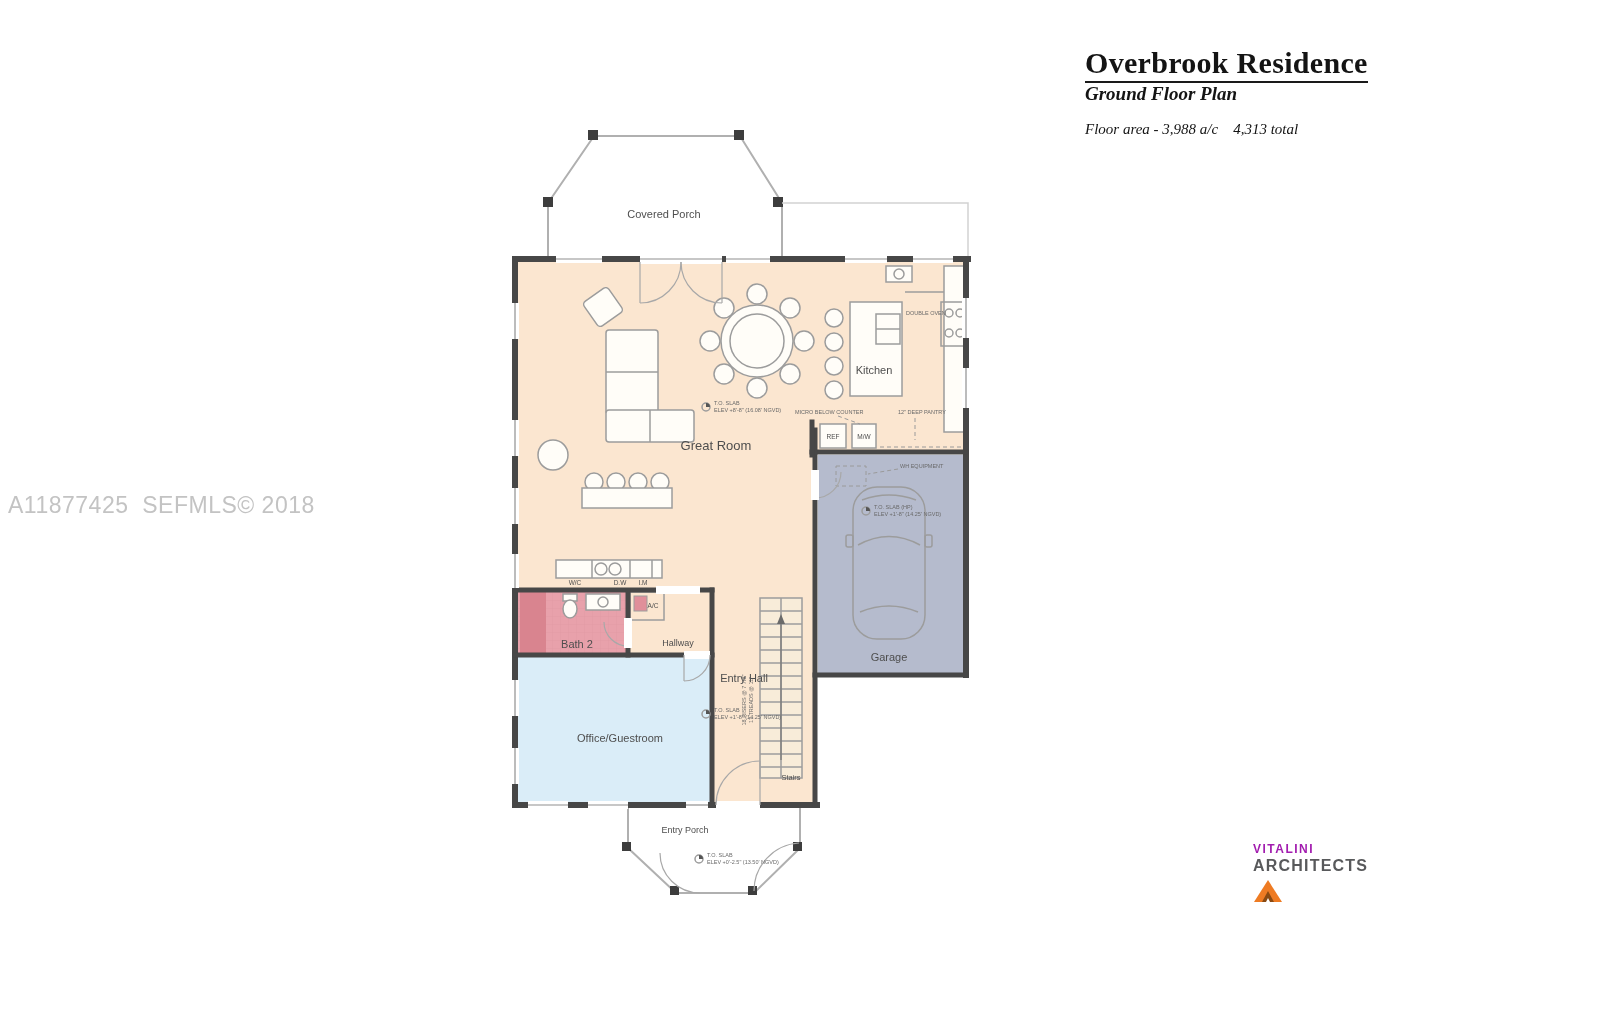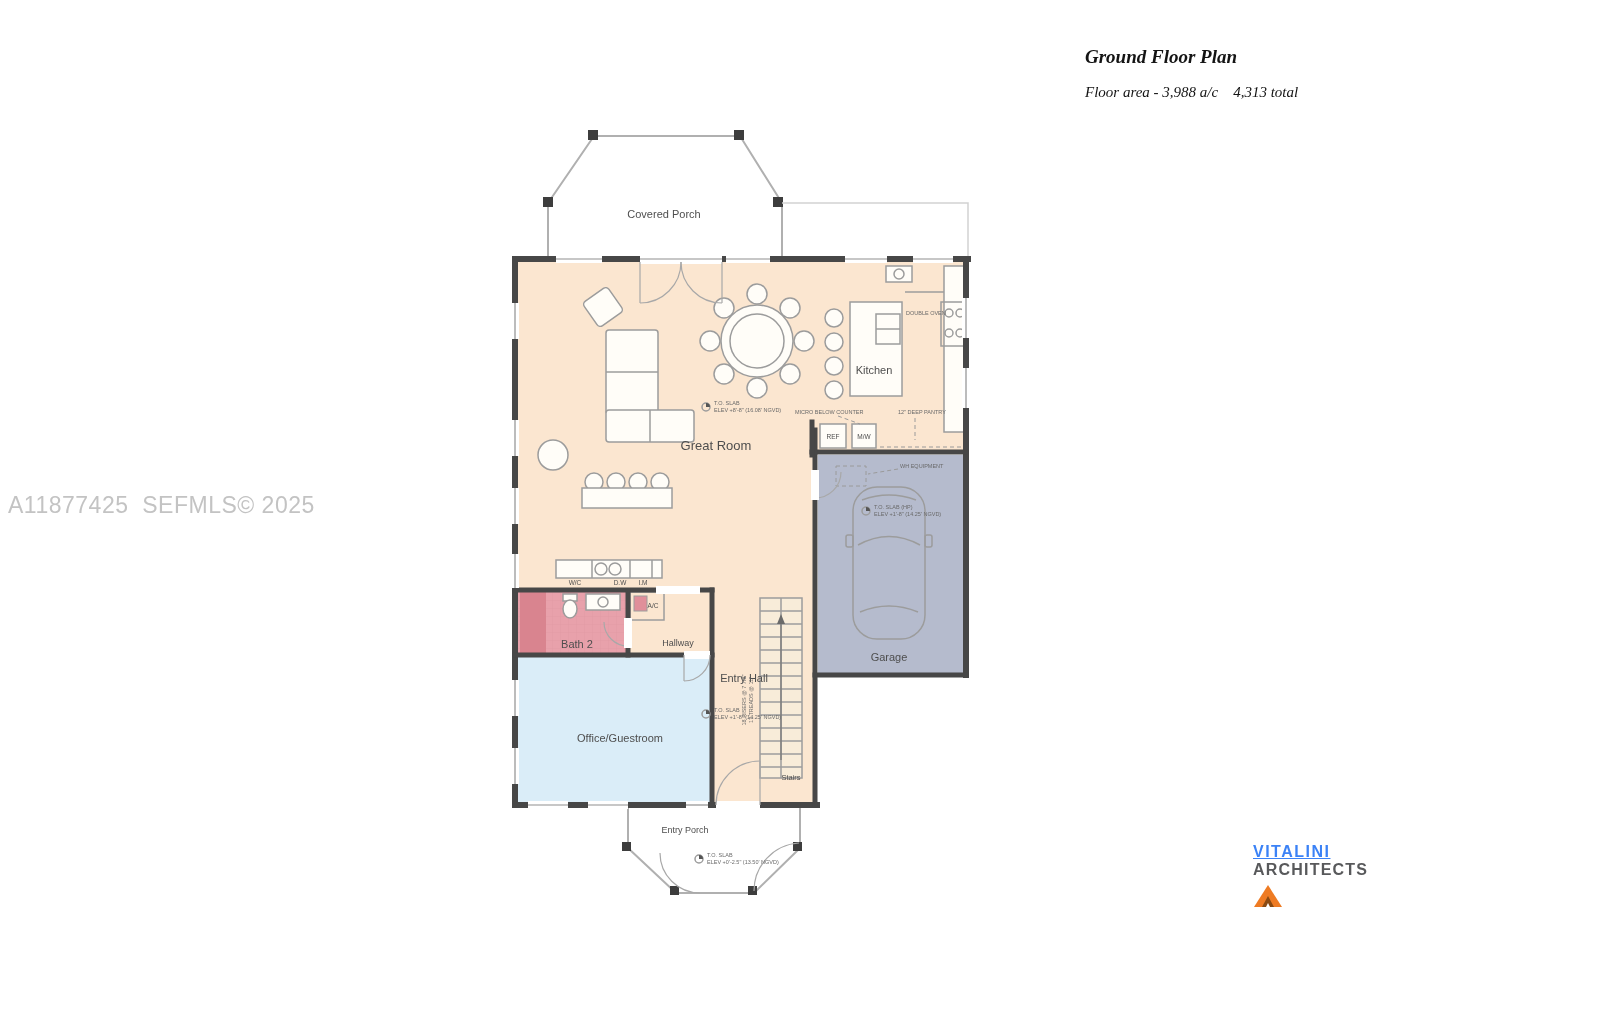--- a/index.html
+++ b/index.html
@@ -12,21 +12,21 @@
   .plan-title{font-family:"Liberation Serif",serif;font-size:30px;font-weight:700;
               display:inline-block;border-bottom:2px solid #1a1a1a;padding-bottom:1px;letter-spacing:.3px;}
   .plan-subtitle{font-family:"Liberation Serif",serif;font-size:19px;font-weight:700;font-style:italic;}
   .plan-area{font-family:"Liberation Serif",serif;font-size:15px;font-style:italic;margin-top:16px;white-space:pre;}
 
   
   .watermark{position:absolute;left:8px;top:492px;font-size:23px;color:#c3c3c3;letter-spacing:.5px;white-space:pre;}
 
   
   .logo{position:absolute;left:1253px;top:843px;line-height:1.15;}
-  .logo-name{color:#3b82f6;font-weight:700;font-size:16px;letter-spacing:1.5px;text-decoration:underline;}
+  .logo-name{color:#a21caf;font-weight:700;font-size:12px;letter-spacing:1.5px;}
   .logo-type{color:#58595b;font-weight:700;font-size:16px;letter-spacing:1.2px;}
   .logo-mark{margin-top:4px;}
 
   
   .wall{fill:none;stroke:#474747;stroke-width:6;stroke-linecap:square;}
   .iwall{stroke-width:5;}
   .thinline{fill:none;stroke:#b0b0b0;stroke-width:2;}
   .lite{fill:none;stroke:#d2d2d2;stroke-width:1.5;}
   .furn{fill:#fffdf8;stroke:#9c9c9c;stroke-width:1.5;}
   .furnN{fill:none;stroke:#9c9c9c;stroke-width:1.5;}
@@ -304,25 +304,26 @@
       <text class="t5" x="714" y="712">T.O. SLAB</text>
       <text class="t5" x="714" y="719">ELEV +1'-8" (14.25' NGVD)</text>
       <text class="t5" x="707" y="857">T.O. SLAB</text>
       <text class="t5" x="707" y="864">ELEV +0'-2.5" (13.50' NGVD)</text>
       <text class="t5 mid" x="746" y="700" transform="rotate(-90 746 700)">18 RISERS @ 7 7/8"</text>
       <text class="t5 mid" x="753" y="700" transform="rotate(-90 753 700)">17 TREADS @ 11"</text>
     </g>
   </svg>
 
   <div class="title-block">
+    <div class="plan-title">Overbrook Residence</div>
     <div class="plan-subtitle">Ground Floor Plan</div>
     <div class="plan-area">Floor area - 3,988 a/c    4,313 total</div>
   </div>
 
-  <div class="watermark">A11877425  SEFMLS© 2025</div>
+  <div class="watermark">A11877425  SEFMLS© 2018</div>
 
   <div class="logo">
     <div class="logo-name">VITALINI</div>
     <div class="logo-type">ARCHITECTS</div>
     <div class="logo-mark">
       <svg width="30" height="24" viewBox="0 0 30 24" style="position:static">
         <polygon points="1,23 15,1 29,23" fill="#ee7b23"></polygon>
         <polygon points="9,23 15,12 21,23" fill="#8a4a12"></polygon>
         <polygon points="13,23 15,19 17,23" fill="#fff"></polygon>
       </svg>

